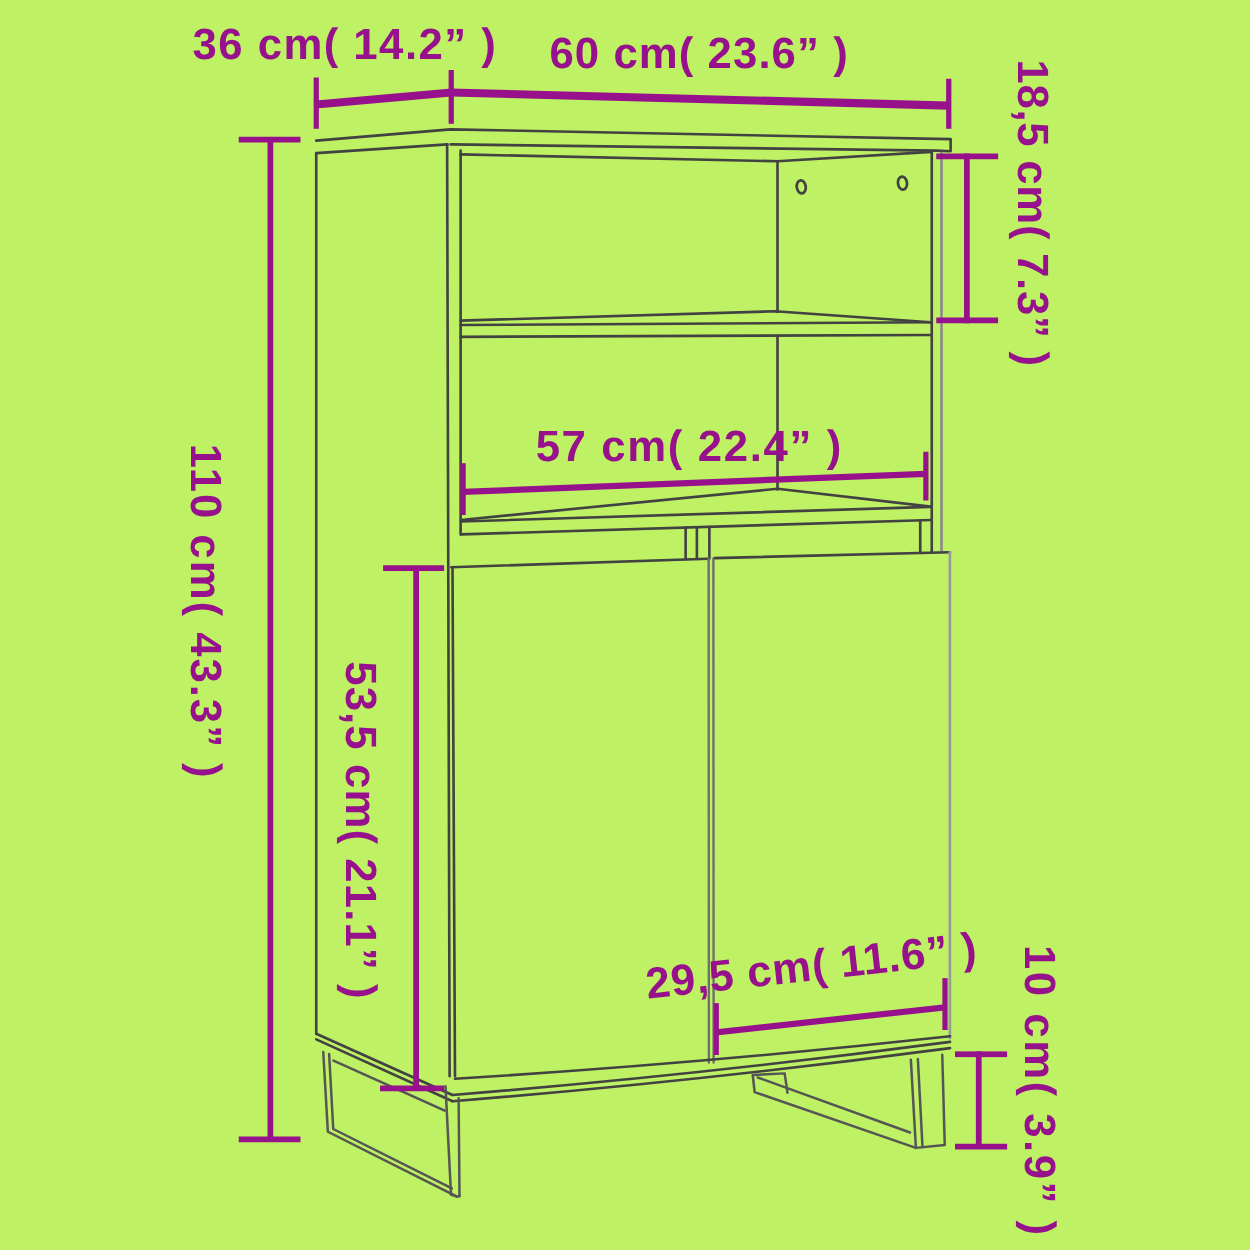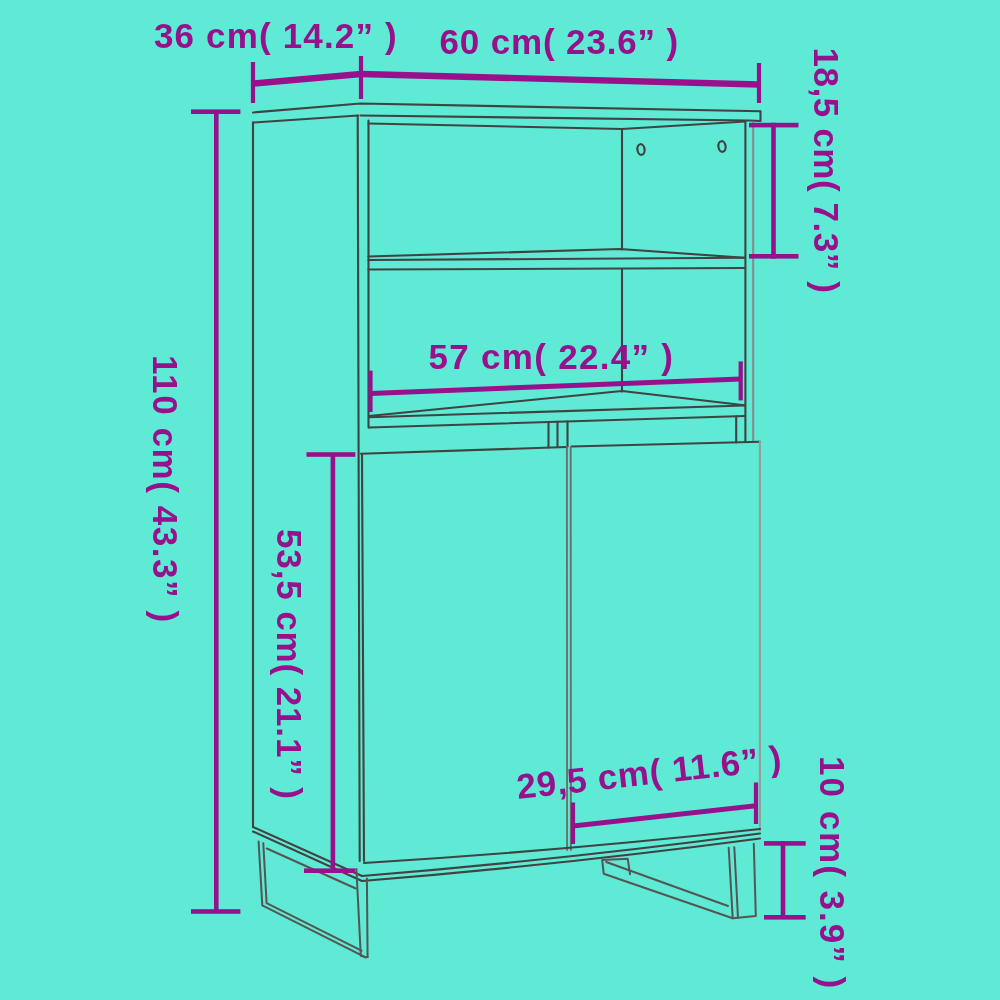--- a/index.html
+++ b/index.html
@@ -1,16 +1,16 @@
 <!DOCTYPE html>
 <html><head>
 <meta charset="utf-8">
 <style>
   html,body{margin:0;padding:0;background:#ffffff;}
-  #stage{position:relative;width:1000px;height:1000px;background:#5eead4;overflow:hidden;}
+  #stage{position:relative;width:1000px;height:1000px;background:#bef264;overflow:hidden;}
   svg{position:absolute;left:0;top:0;}
   text{font-family:"Liberation Sans", sans-serif;font-weight:bold;fill:#98118c;}
 </style>
 </head>
 <body>
 <div id="stage">
 <svg width="1000" height="1000" viewBox="0 0 1000 1000">
 
   <g stroke="#424242" stroke-width="2.1" fill="none" stroke-linecap="round" stroke-linejoin="round">
 

